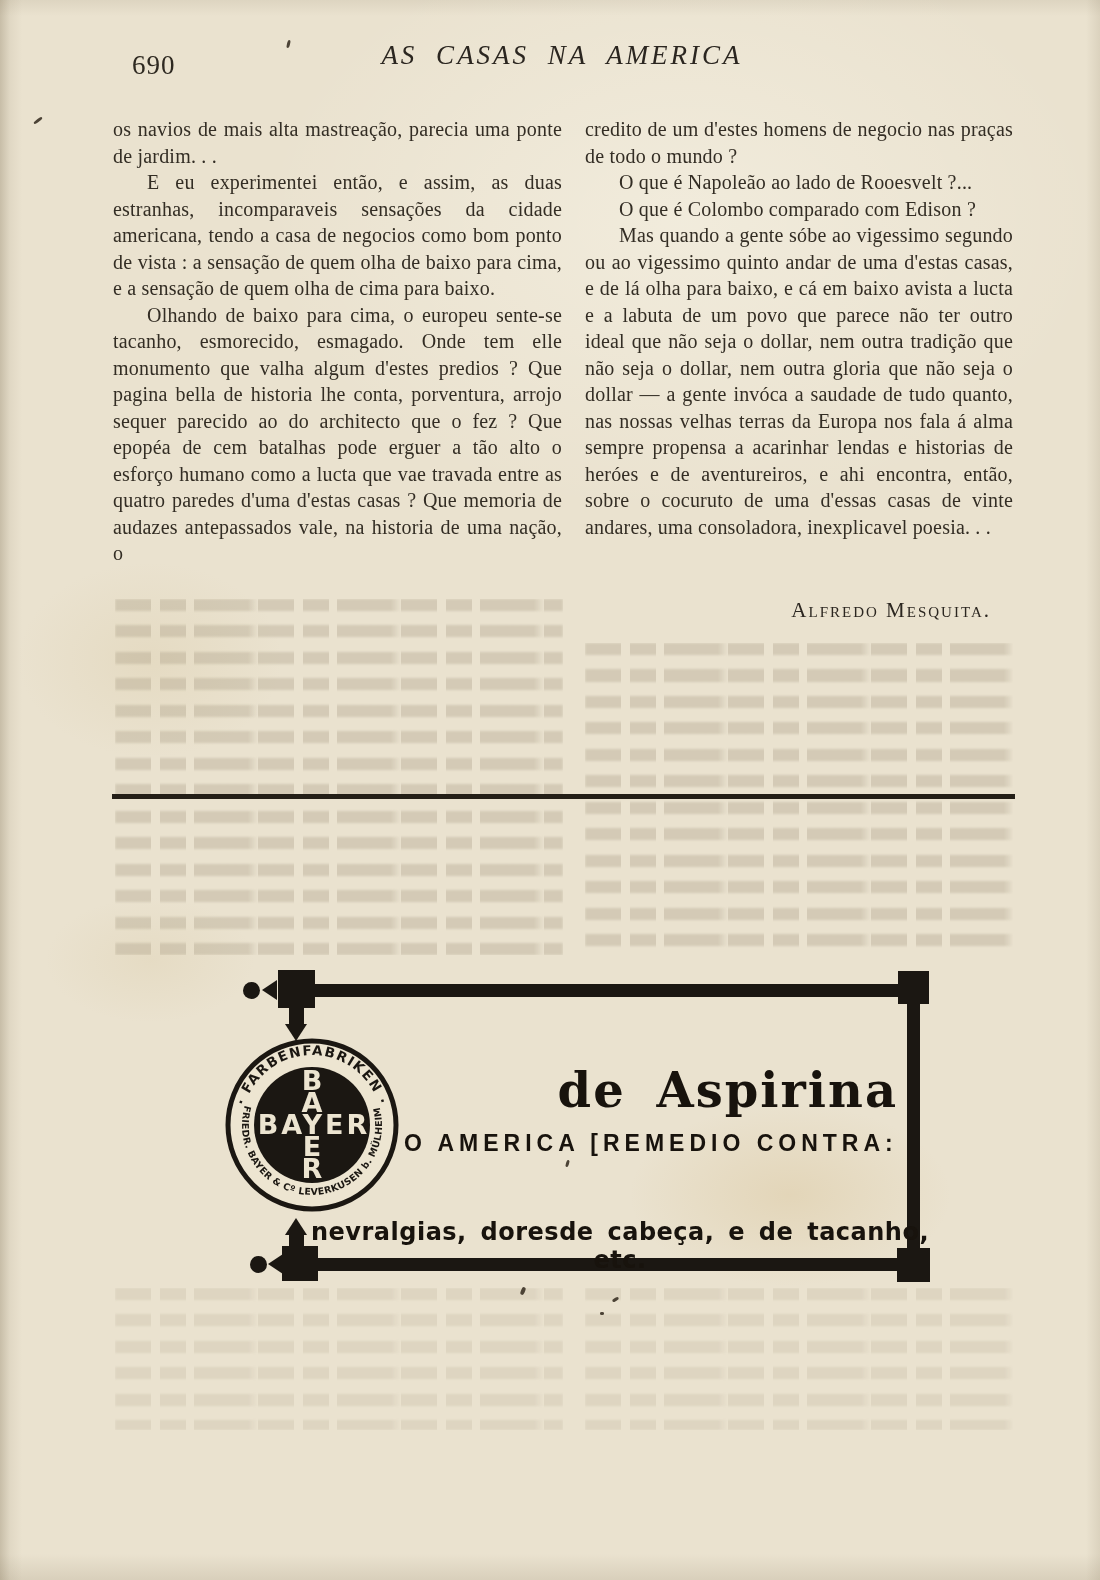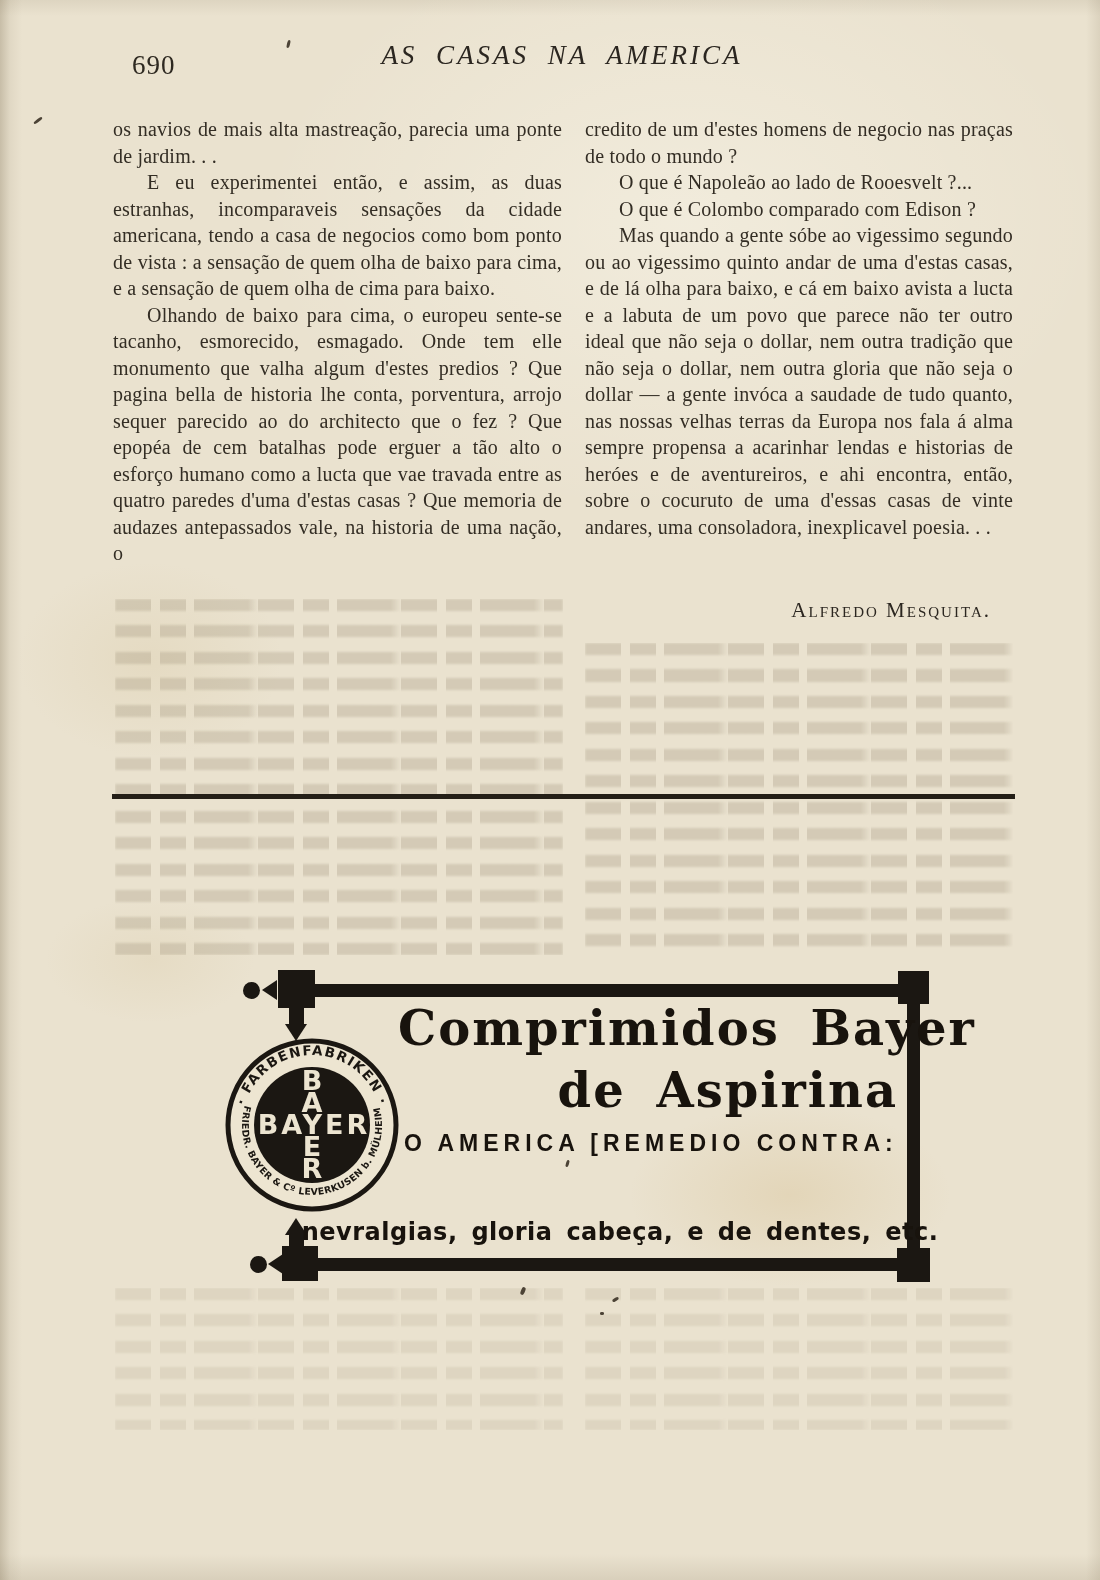--- a/index.html
+++ b/index.html
@@ -180,24 +180,23 @@
       </text>
       <g font-family="DejaVu Sans, sans-serif" font-weight="bold" font-size="27" fill="#ece4d0" text-anchor="middle">
         <text x="94" y="101" letter-spacing="3">BAYER</text>
         <text x="92" y="57">B</text>
         <text x="92" y="79">A</text>
         <text x="92" y="123">E</text>
         <text x="92" y="145">R</text>
       </g>
     </svg>
 
-    <div class="ad-h1">Comprimidos Bayer</div>
     <div class="ad-h2">de Aspirina</div>
     <div class="ad-sub">O AMERICA [REMEDIO CONTRA:</div>
-    <div class="ad-b2">nevralgias, gloria cabeça, e de dentes, etc.</div>
+    <div class="ad-b2">nevralgias, doresde cabeça, e de tacanho, etc.</div>
   </section>
 
   <div class="speck" style="left:33px; top:119px; width:10px; height:3px; transform:rotate(-38deg);"></div>
   <div class="speck" style="left:287px; top:40px; width:3px; height:8px; transform:rotate(14deg);"></div>
   <div class="speck" style="left:566px; top:1160px; width:3px; height:7px; transform:rotate(18deg);"></div>
   <div class="speck" style="left:521px; top:1287px; width:4px; height:8px; transform:rotate(22deg);"></div>
   <div class="speck" style="left:612px; top:1298px; width:7px; height:3px; transform:rotate(-32deg);"></div>
   <div class="speck" style="left:600px; top:1312px; width:4px; height:3px;"></div>
 
 </div>

